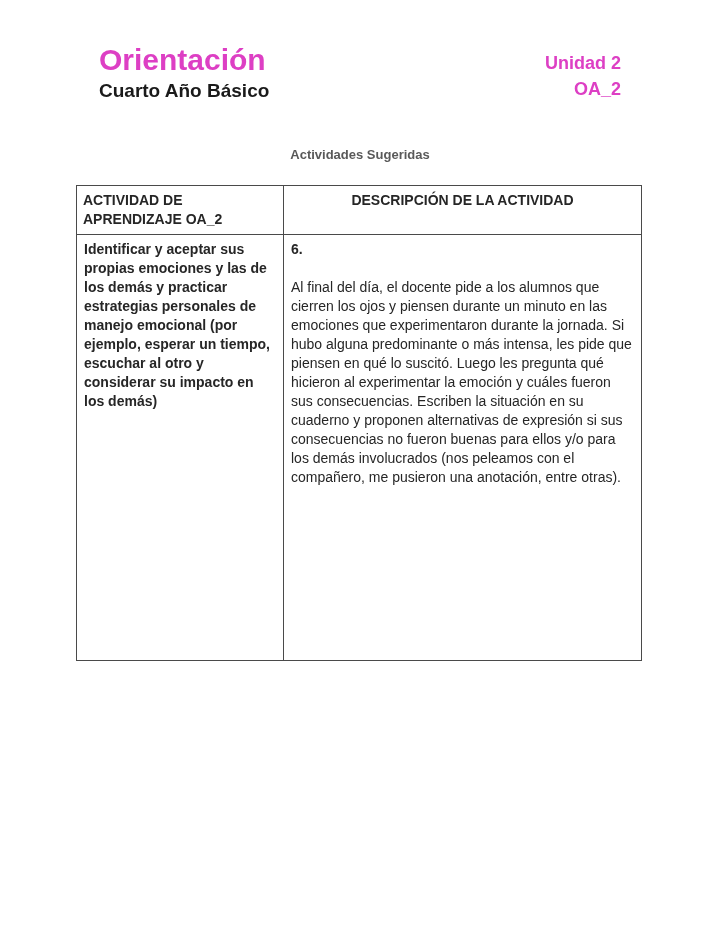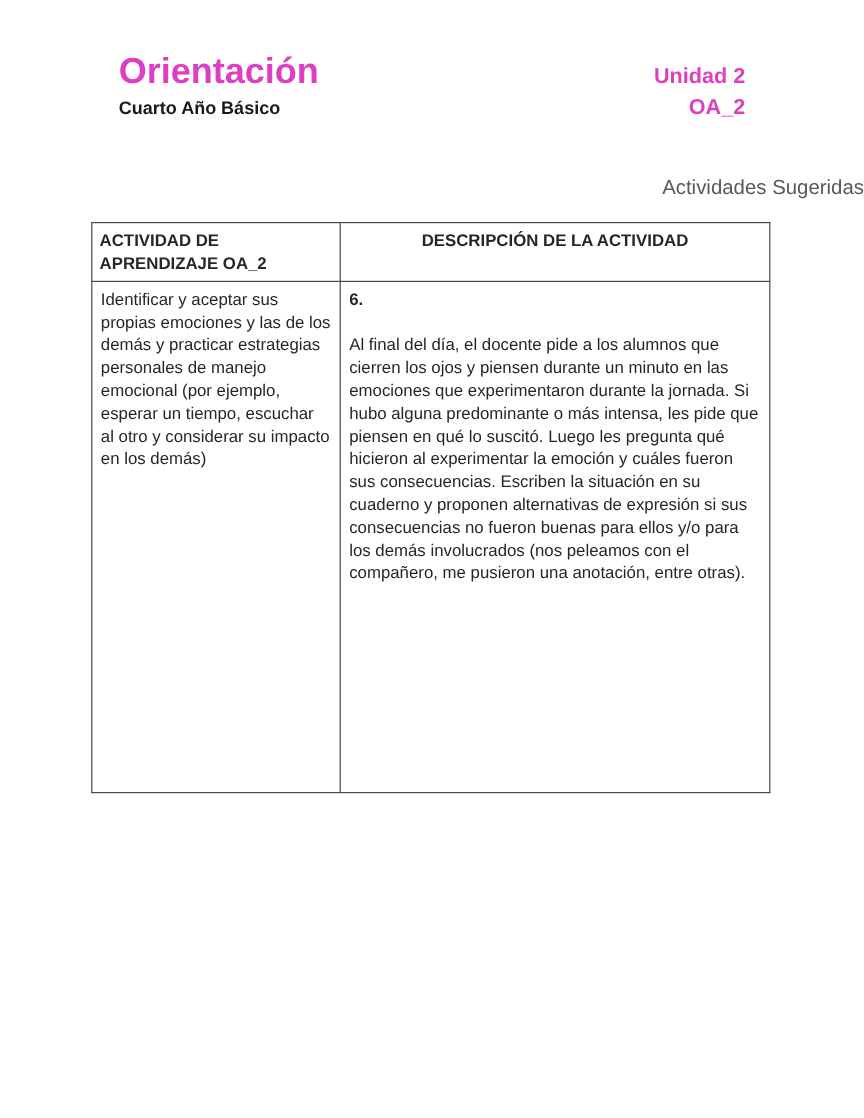--- a/index.html
+++ b/index.html
@@ -26,21 +26,21 @@
   }
   .subject-title {
     margin: 0;
     font-size: 30px;
     line-height: 32px;
     font-weight: bold;
     color: var(--accent);
   }
   .grade-subtitle {
     margin: 4px 0 0 0;
-    font-size: 15px;
+    font-size: 19px;
     line-height: 22px;
     font-weight: bold;
     color: #1a1a1a;
   }
   .header-right {
     text-align: right;
     padding-top: 9px;
   }
   .unit-label {
     font-size: 18px;
@@ -54,23 +54,23 @@
     line-height: 20px;
     font-weight: bold;
     color: var(--accent);
   }
   .section-title {
     position: absolute;
     top: 147px;
     left: 0;
     width: 100%;
     margin: 0;
-    text-align: right;
-    font-size: 17px;
-    font-weight: normal;
+    text-align: center;
+    font-size: 13px;
+    font-weight: bold;
     color: var(--title-gray);
   }
   table.activities-table {
     position: absolute;
     top: 185px;
     left: 76px;
     width: 566px;
     border-collapse: collapse;
     table-layout: fixed;
   }
@@ -96,21 +96,21 @@
     margin-top: 13px;
   }
   .activities-table td {
     font-size: 14px;
     line-height: 19px;
     padding: 5px 7px;
     height: 415px;
   }
   .objective-cell p {
     margin: 0;
-    font-weight: normal;
+    font-weight: bold;
   }
   .activity-number {
     margin: 0 0 19px 0;
     font-weight: bold;
   }
   .activity-text {
     margin: 0;
   }
 </style>
 </head>

